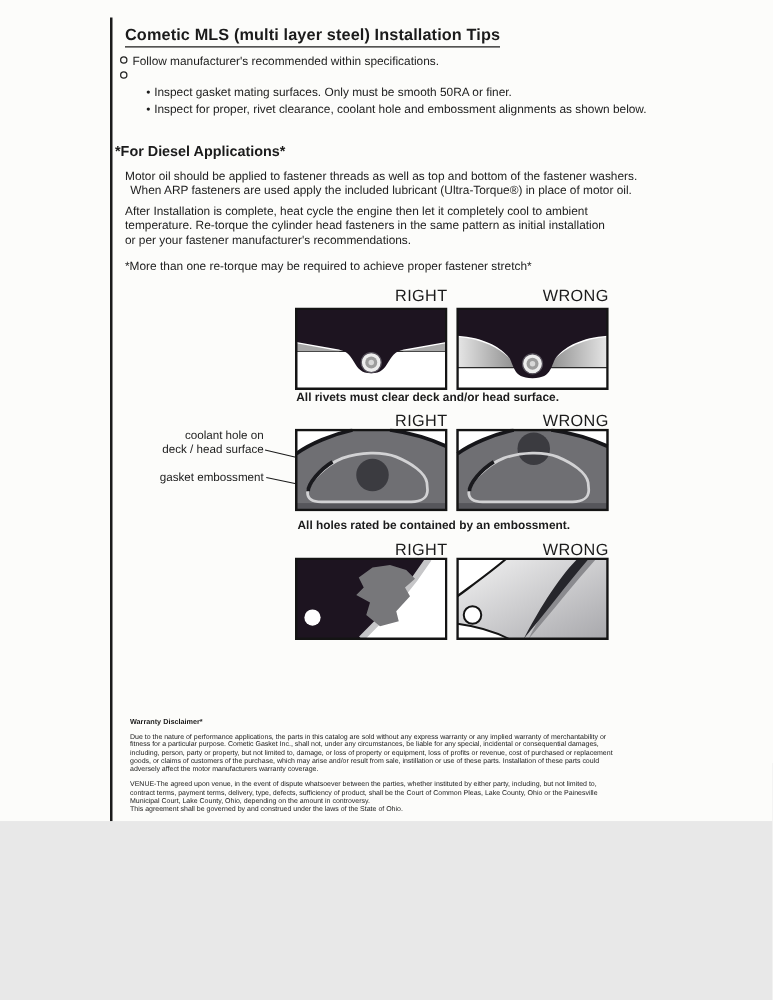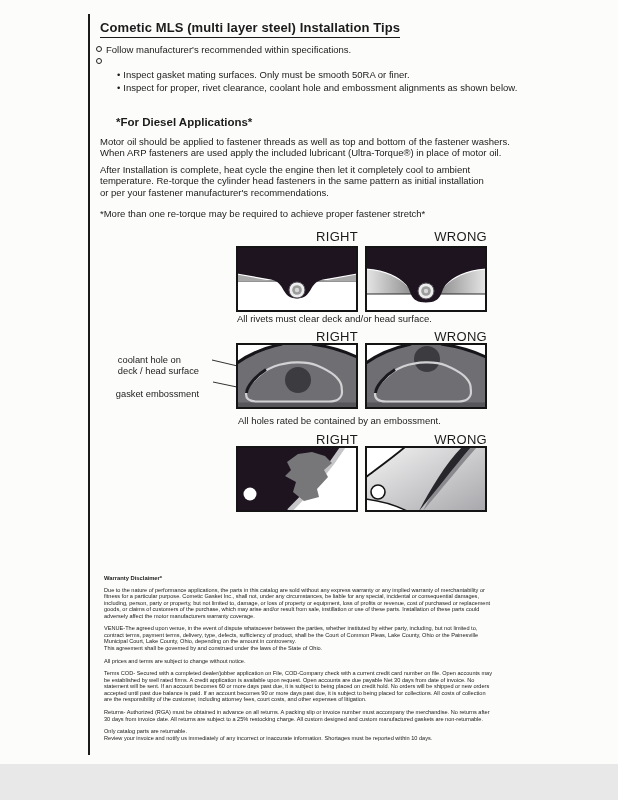--- a/index.html
+++ b/index.html
@@ -1,46 +1,46 @@
 <!DOCTYPE html>
 <html style="--text: #1b1b1b; --background: #fcfcfa; --diagram-black: #1d1420; --diagram-gray: #6f6f73; --diagram-light-gray: #c9c9cb; --diagram-hole-gray: #3b3b40;"><head>
 <meta charset="utf-8">
 <style>
   html,body{margin:0;padding:0;}
   body{background:#e8e8e8;}
   .page{
-    position:relative;width:618px;height:764px;margin:0 auto;
+    position:relative;width:618px;height:657px;margin:0 auto;
     background:var(--background,#fcfcfa);
     font-family:"Liberation Sans","DejaVu Sans",sans-serif;
     color:var(--text,#1b1b1b);
     overflow:hidden;
   }
   .vrule{position:absolute;left:88px;top:14px;width:1.5px;height:741px;background:#1b1b1b;}
   .title{
     position:absolute;left:100px;top:20px;margin:0;
     font-size:13px;font-weight:bold;letter-spacing:.1px;
     border-bottom:1.6px solid #1b1b1b;padding-bottom:2px;display:inline-block;
   }
   .tips{position:absolute;left:96px;top:44px;font-size:9.5px;line-height:12.7px;}
   .tips .b1{white-space:nowrap;}
   .tips .b1 .ob{
     display:inline-block;width:4px;height:4px;border:1px solid #222;border-radius:50%;
     margin-right:4px;vertical-align:1.5px;
   }
   .tips .b2{white-space:nowrap;padding-left:21px;}
   .tips .b2::before{content:"\2022";margin-right:3px;}
-  .diesel-h{position:absolute;left:116px;top:116px;margin:0;font-size:11.5px;font-weight:bold;}
+  .diesel-h{position:absolute;left:92px;top:116px;margin:0;font-size:11.5px;font-weight:bold;}
   .para{position:absolute;left:100px;margin:0;font-size:9.5px;line-height:11.4px;white-space:pre-line;}
-  #dp1{top:136px;}
+  #dp1{top:136px;text-align:center;}
   #dp2{top:164px;}
   #dp3{top:208px;}
   .fig-h{position:absolute;width:122px;text-align:right;font-size:13px;letter-spacing:.3px;margin:0;font-weight:500;}
   .fig-img{position:absolute;width:122px;height:66px;display:block;}
-  .caption{position:absolute;margin:0;font-size:9.5px;font-weight:normal;line-height:10.5px;white-space:pre-line;}
-  .callout{position:absolute;right:407px;margin:12px;font-size:9.3px;line-height:10.8px;white-space:pre-line;}
+  .caption{position:absolute;margin:0;font-size:9.5px;font-weight:bold;line-height:10.5px;white-space:pre-line;}
+  .callout{position:absolute;right:407px;margin:0;font-size:9.3px;line-height:10.8px;text-align:right;white-space:pre-line;}
   #callout-hole{top:343px;}
   #callout-emb{top:377px;}
   .leaders{position:absolute;left:209px;top:353px;width:92px;height:42px;}
   .legal{position:absolute;left:104px;top:575px;width:424px;}
   .legal h3{margin:0 0 4.5px 0;font-size:5.8px;line-height:7px;font-weight:bold;}
   .legal p{margin:0 0 6.3px 0;font-size:5.6px;line-height:6.5px;white-space:pre-line;}
   .footer-code{position:absolute;left:389px;top:762px;margin:0;font-size:13.5px;letter-spacing:.3px;color:#2a2a2a;font-family:Liberation Mono, monospace;}
 </style>
 </head>
 <body>

